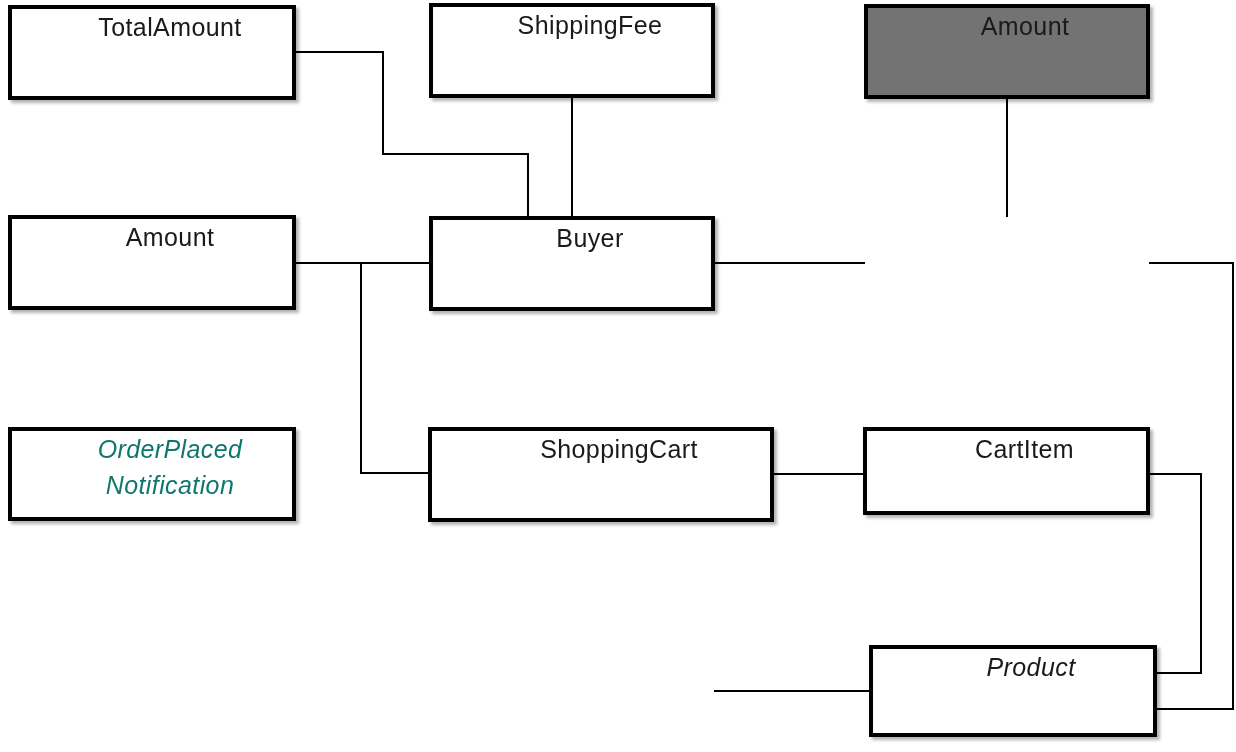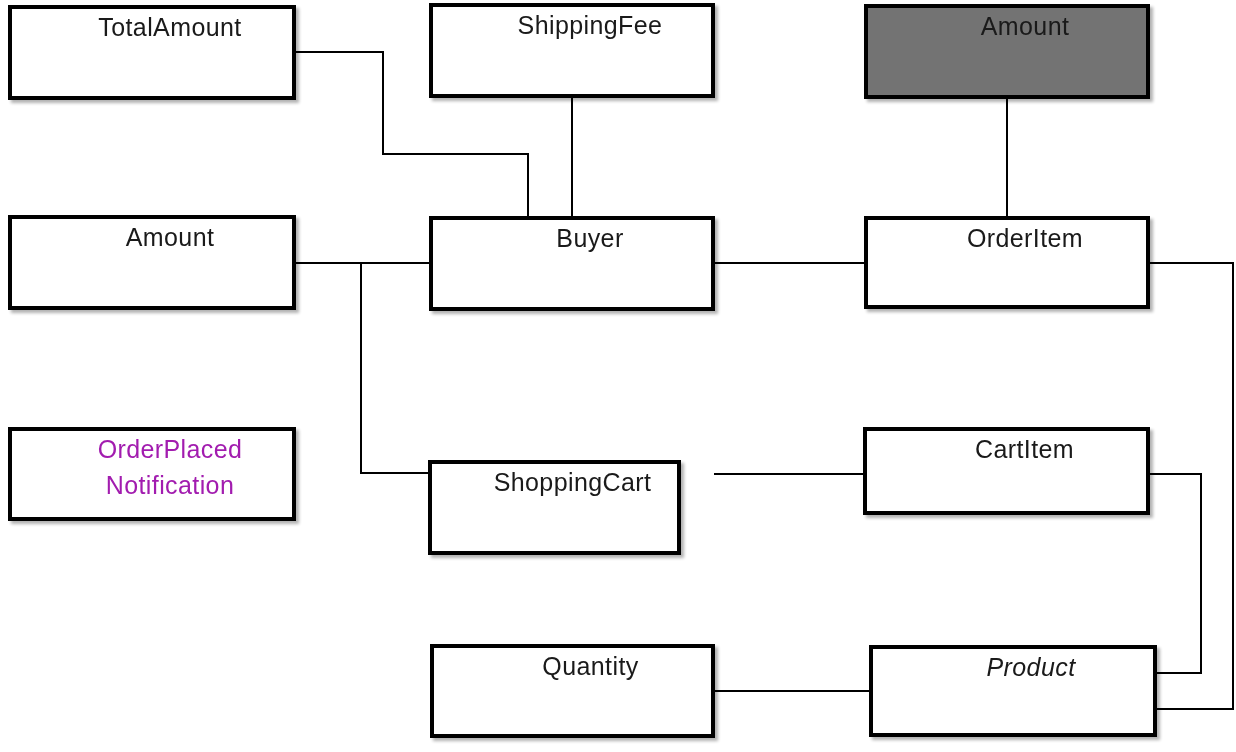--- a/index.html
+++ b/index.html
@@ -62,32 +62,26 @@
   </div>
   <div class="node" style="left: 864px; top: 4px; width: 286px; height: 95px; border-color: rgb(0, 0, 0); background: #737373;">
     <span class="node-label" style="color: rgb(26, 26, 26);">Amount</span>
   </div>
   <div class="node" style="left: 8px; top: 215px; width: 288px; height: 95px; border-color: rgb(0, 0, 0); background: rgb(255, 255, 255);">
     <span class="node-label" style="color: rgb(26, 26, 26);">Amount</span>
   </div>
   <div class="node" style="left: 429px; top: 216px; width: 286px; height: 95px; border-color: rgb(0, 0, 0); background: rgb(255, 255, 255);">
     <span class="node-label" style="color: rgb(26, 26, 26);">Buyer</span>
   </div>
-  <div class="node" style="left: 864px; top: 216px; width: 286px; height: 93px; border-color: rgb(0, 0, 0); background: rgb(255, 255, 255);">
-    <span class="node-label" style="color: rgb(26, 26, 26);">OrderItem</span>
-  </div>
   <div class="node" style="left: 8px; top: 427px; width: 288px; height: 94px; border-color: rgb(0, 0, 0); background: rgb(255, 255, 255);">
-    <span class="node-label" style="color: #a21caf;">OrderPlaced
+    <span class="node-label" style="color: #0f766e; font-style: italic;">OrderPlaced
 Notification</span>
   </div>
-  <div class="node" style="left: 428px; top: 427px; width: 253px; height: 95px; border-color: rgb(0, 0, 0); background: rgb(255, 255, 255); margin-top: 33px;">
+  <div class="node" style="left: 428px; top: 427px; width: 346px; height: 95px; border-color: rgb(0, 0, 0); background: rgb(255, 255, 255);">
     <span class="node-label" style="color: rgb(26, 26, 26);">ShoppingCart</span>
   </div>
   <div class="node" style="left: 863px; top: 427px; width: 287px; height: 88px; border-color: rgb(0, 0, 0); background: rgb(255, 255, 255);">
     <span class="node-label" style="color: rgb(26, 26, 26);">CartItem</span>
-  </div>
-  <div class="node" style="left: 430px; top: 644px; width: 285px; height: 94px; border-color: rgb(0, 0, 0); background: rgb(255, 255, 255);">
-    <span class="node-label" style="color: rgb(26, 26, 26);">Quantity</span>
   </div>
   <div class="node" style="left: 869px; top: 645px; width: 288px; height: 92px; border-color: rgb(0, 0, 0); background: rgb(255, 255, 255); font-style: italic;">
     <span class="node-label" style="color: rgb(26, 26, 26);">Product</span>
   </div>
 </div>
 
 </body></html>

